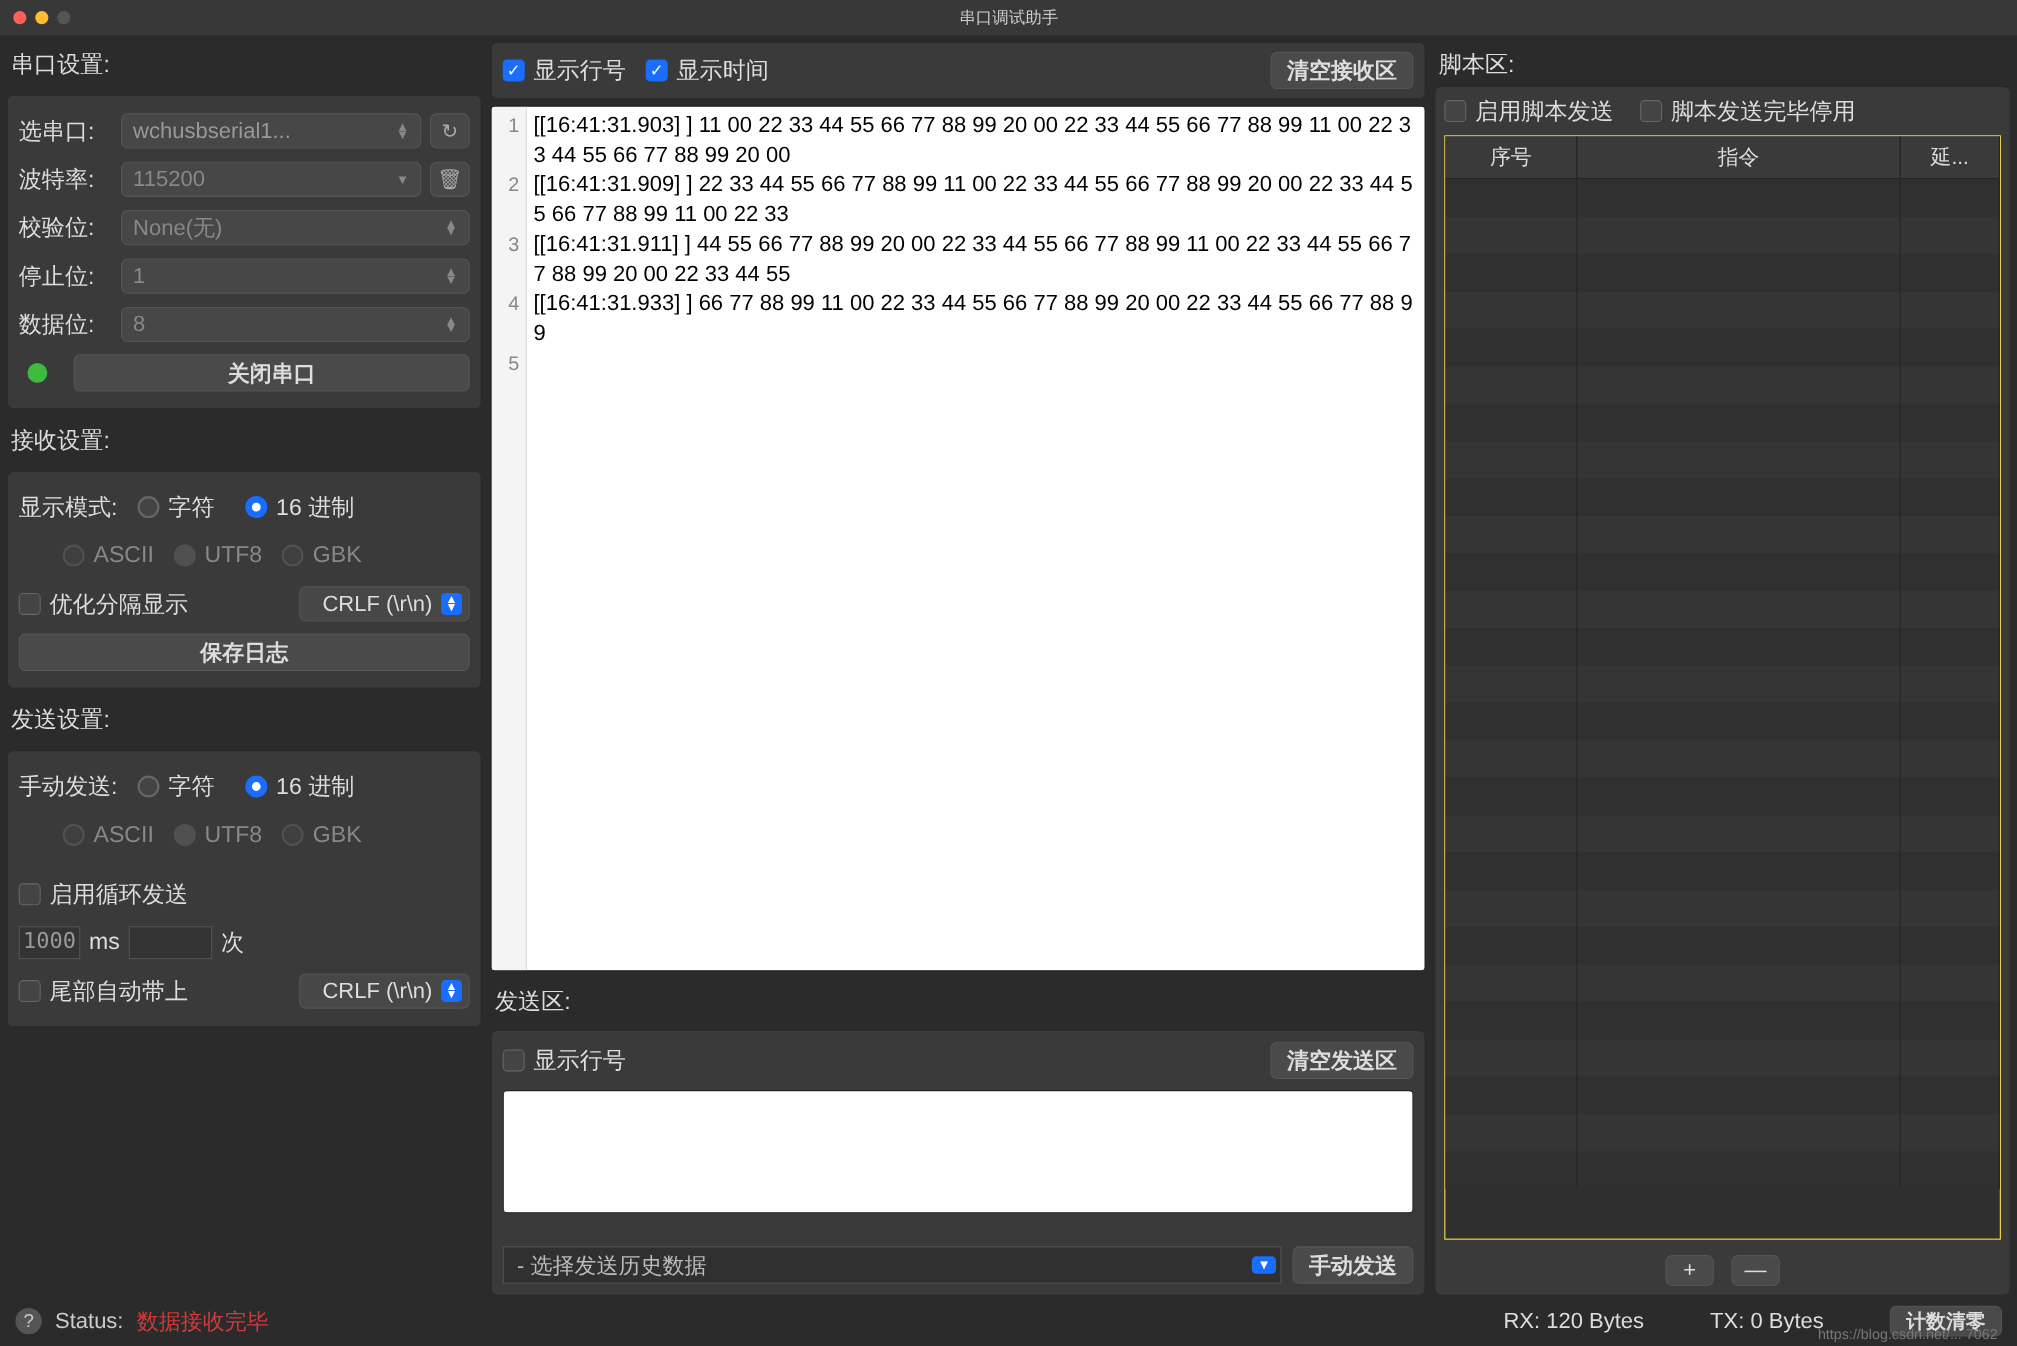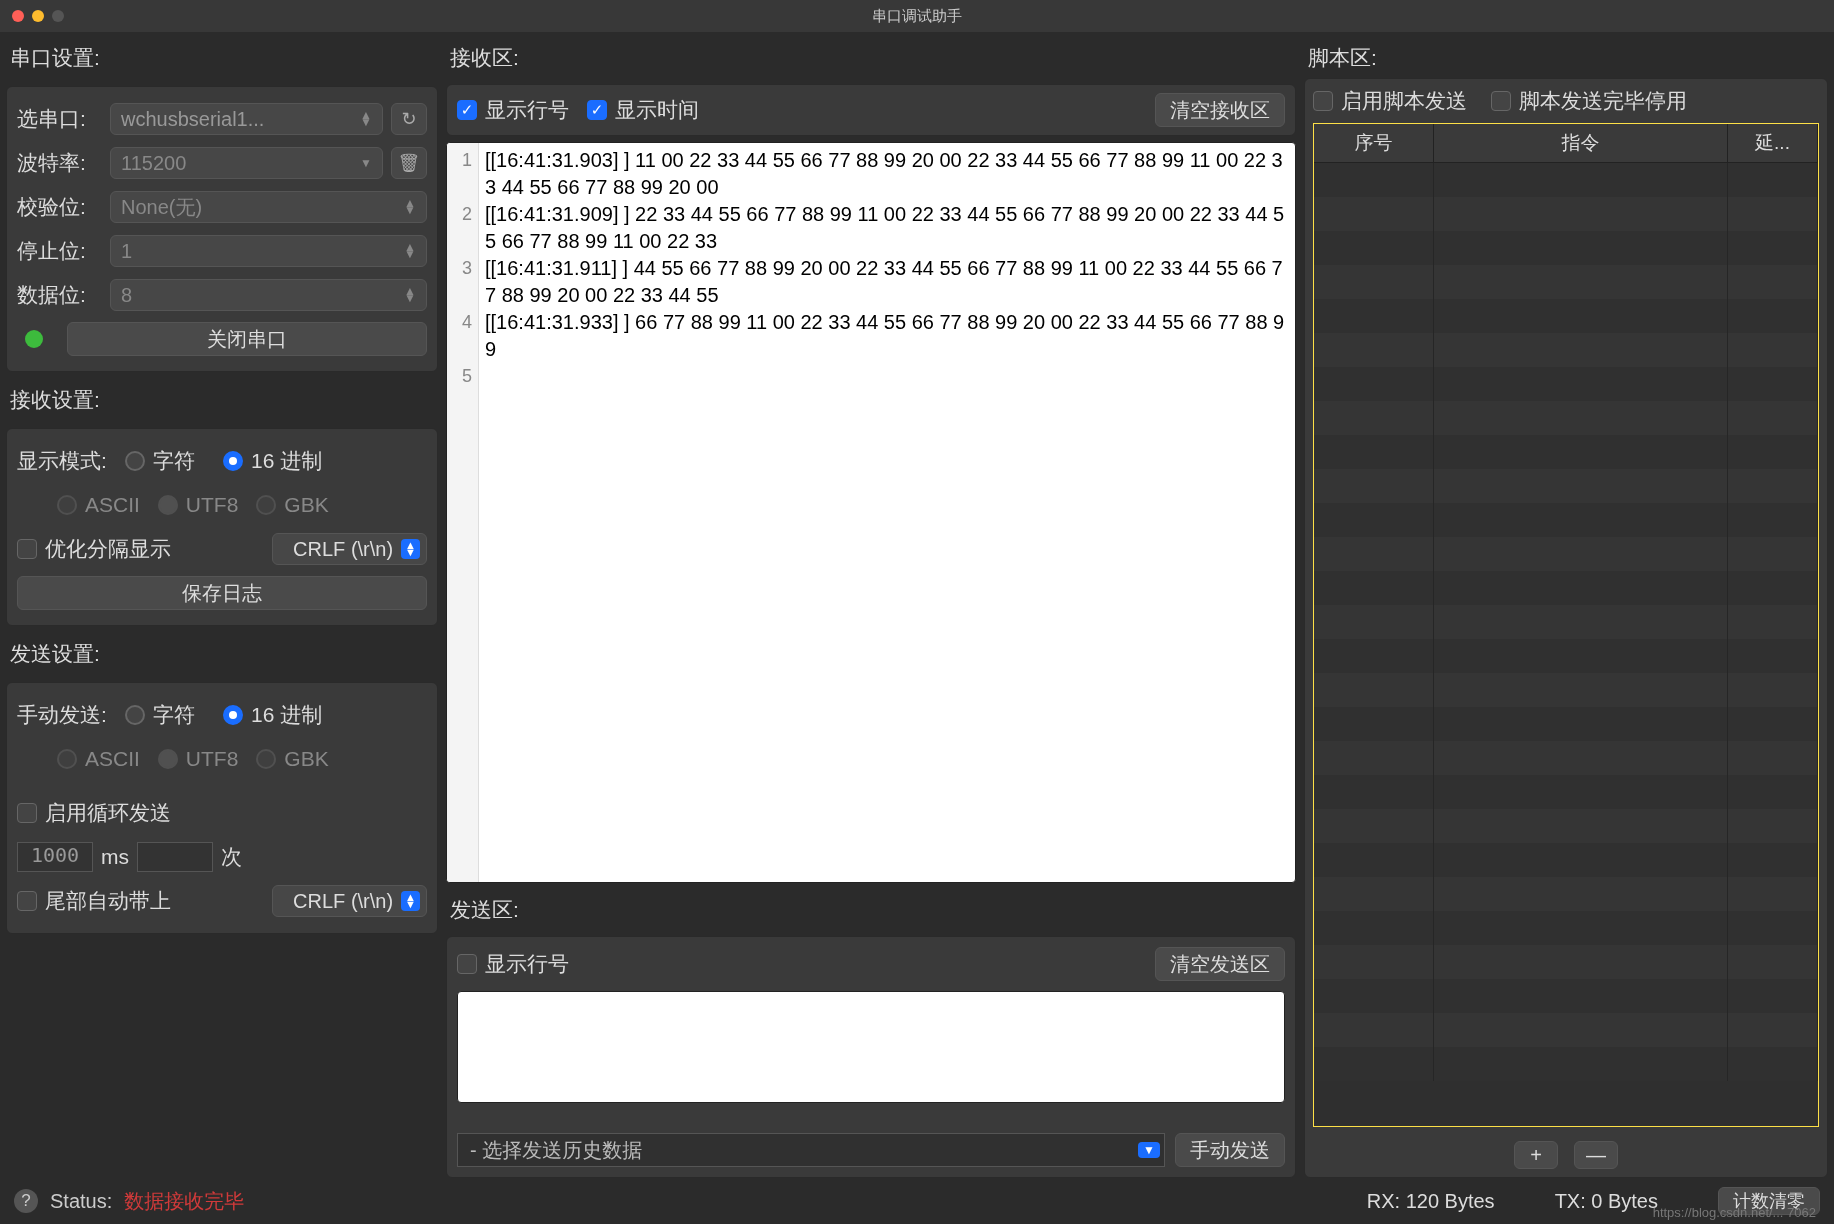--- a/index.html
+++ b/index.html
@@ -16,21 +16,21 @@
 .mid-col { width: 850px; display: flex; flex-direction: column; gap: 6px; }
 .right-col { flex: 1; display: flex; flex-direction: column; }
 .sec-label { color: #ddd; font-size: 21px; padding: 6px 4px; }
 .panel { background: #3a3a3a; border: 1px solid #2a2a2a; border-radius: 6px; padding: 10px; }
 .row { display: flex; align-items: center; gap: 8px; min-height: 44px; }
 .lbl { color: #ddd; font-size: 21px; min-width: 85px; }
 .select { flex: 1; background: #474747; color: #999; border: 1px solid #555; border-radius: 6px; height: 32px; display: flex; align-items: center; justify-content: space-between; padding: 0 10px; font-size: 20px; }
 .select.disabled { color: #888; }
 .arrows { color: #888; font-size: 12px; line-height: 7px; }
 .icon-btn { width: 36px; height: 32px; background: #474747; border: 1px solid #555; border-radius: 6px; display: flex; align-items: center; justify-content: center; color: #aaa; font-size: 18px; }
-.btn { background: #4a4a4a; color: #ddd; border: 1px solid #555; border-radius: 6px; height: 34px; display: flex; align-items: center; justify-content: center; font-size: 20px; padding: 0 14px; }
+.btn { background: #4a4a4a; color: #ddd; border: 1px solid #555; border-radius: 6px; height: 34px; display: flex; align-items: center; justify-content: center; font-size: 20px; padding: 0 14px; font-weight: bold; }
 .btn-wide { flex: 1; }
 .status-dot { width: 18px; height: 18px; border-radius: 50%; background: #3dbb3d; margin: 0 16px 0 8px; }
 .toolbar { background: #3a3a3a; border: 1px solid #2a2a2a; border-radius: 6px; padding: 8px 10px; display: flex; align-items: center; gap: 18px; }
 .chk { width: 20px; height: 20px; border-radius: 4px; border: 1px solid #666; display: inline-flex; align-items: center; justify-content: center; font-size: 15px; color: white; }
 .chk.on { background: #1a6dff; border-color: #1a6dff; }
 .chk.off { background: #444; }
 .chk-lbl { color: #ddd; font-size: 21px; }
 .chk-wrap { display: flex; align-items: center; gap: 8px; }
 .radio { width: 20px; height: 20px; border-radius: 50%; border: 2px solid #666; background: #444; display: inline-flex; align-items: center; justify-content: center; }
 .radio.on { border-color: #1a6dff; background: #1a6dff; }
@@ -63,21 +63,21 @@
 .tr:nth-child(even) { background: #353535; }
 .td { border-right: 1px solid #262626; }
 .td1 { width: 120px; } .td2 { flex: 1; } .td3 { width: 90px; }
 .btn-row { display: flex; justify-content: center; gap: 16px; padding-top: 6px; }
 .sq-btn { width: 44px; height: 28px; background: #4a4a4a; border: 1px solid #555; border-radius: 6px; display: flex; align-items: center; justify-content: center; color: #ddd; font-size: 20px; }
 .status-bar { height: 34px; display: flex; align-items: center; padding: 0 14px; gap: 12px; background: #2b2b2b; font-size: 20px; }
 .help { width: 24px; height: 24px; border-radius: 50%; background: #555; color: #ccc; display: flex; align-items: center; justify-content: center; font-size: 17px; }
 .status-msg { color: #d13a3a; font-weight: 500; }
 .status-right { margin-left: auto; display: flex; gap: 60px; color: #ddd; align-items: center;}
 .wm { position: absolute; right: 18px; bottom: 4px; color: #777; font-size: 13px; }
-.num-input { width: 76px; height: 30px; background: #333; color: #999; border: 1px solid #555; text-align: center; font-size: 20px; font-family: monospace; }
+.num-input { width: 56px; height: 30px; background: #333; color: #999; border: 1px solid #555; text-align: center; font-size: 20px; font-family: monospace; }
 .cnt-input { width: 76px; height: 30px; background: #333; border: 1px solid #555; }
 </style>
 </head>
 <body>
 
 <div class="title-bar">
   <div class="traffic-lights">
     <div class="tl tl-close"></div>
     <div class="tl tl-min"></div>
     <div class="tl tl-max"></div>
@@ -221,21 +221,20 @@
           </div>
         <div class="sel-small" style="margin-left:auto">
           <span>CRLF (\r\n)</span>
           <span class="arrows-blue">▲<br>▼</span>
         </div>
       </div>
     </div>
   </div>
 
   <div class="mid-col">
-    <div class="sec-label">接收区:</div>
     <div class="toolbar">
       <div class="chk-wrap">
           <span class="chk on">✓</span>
           <span class="chk-lbl">显示行号</span>
         </div>
       <div class="chk-wrap">
           <span class="chk on">✓</span>
           <span class="chk-lbl">显示时间</span>
         </div>
       <div class="btn" style="margin-left:auto">清空接收区</div>

